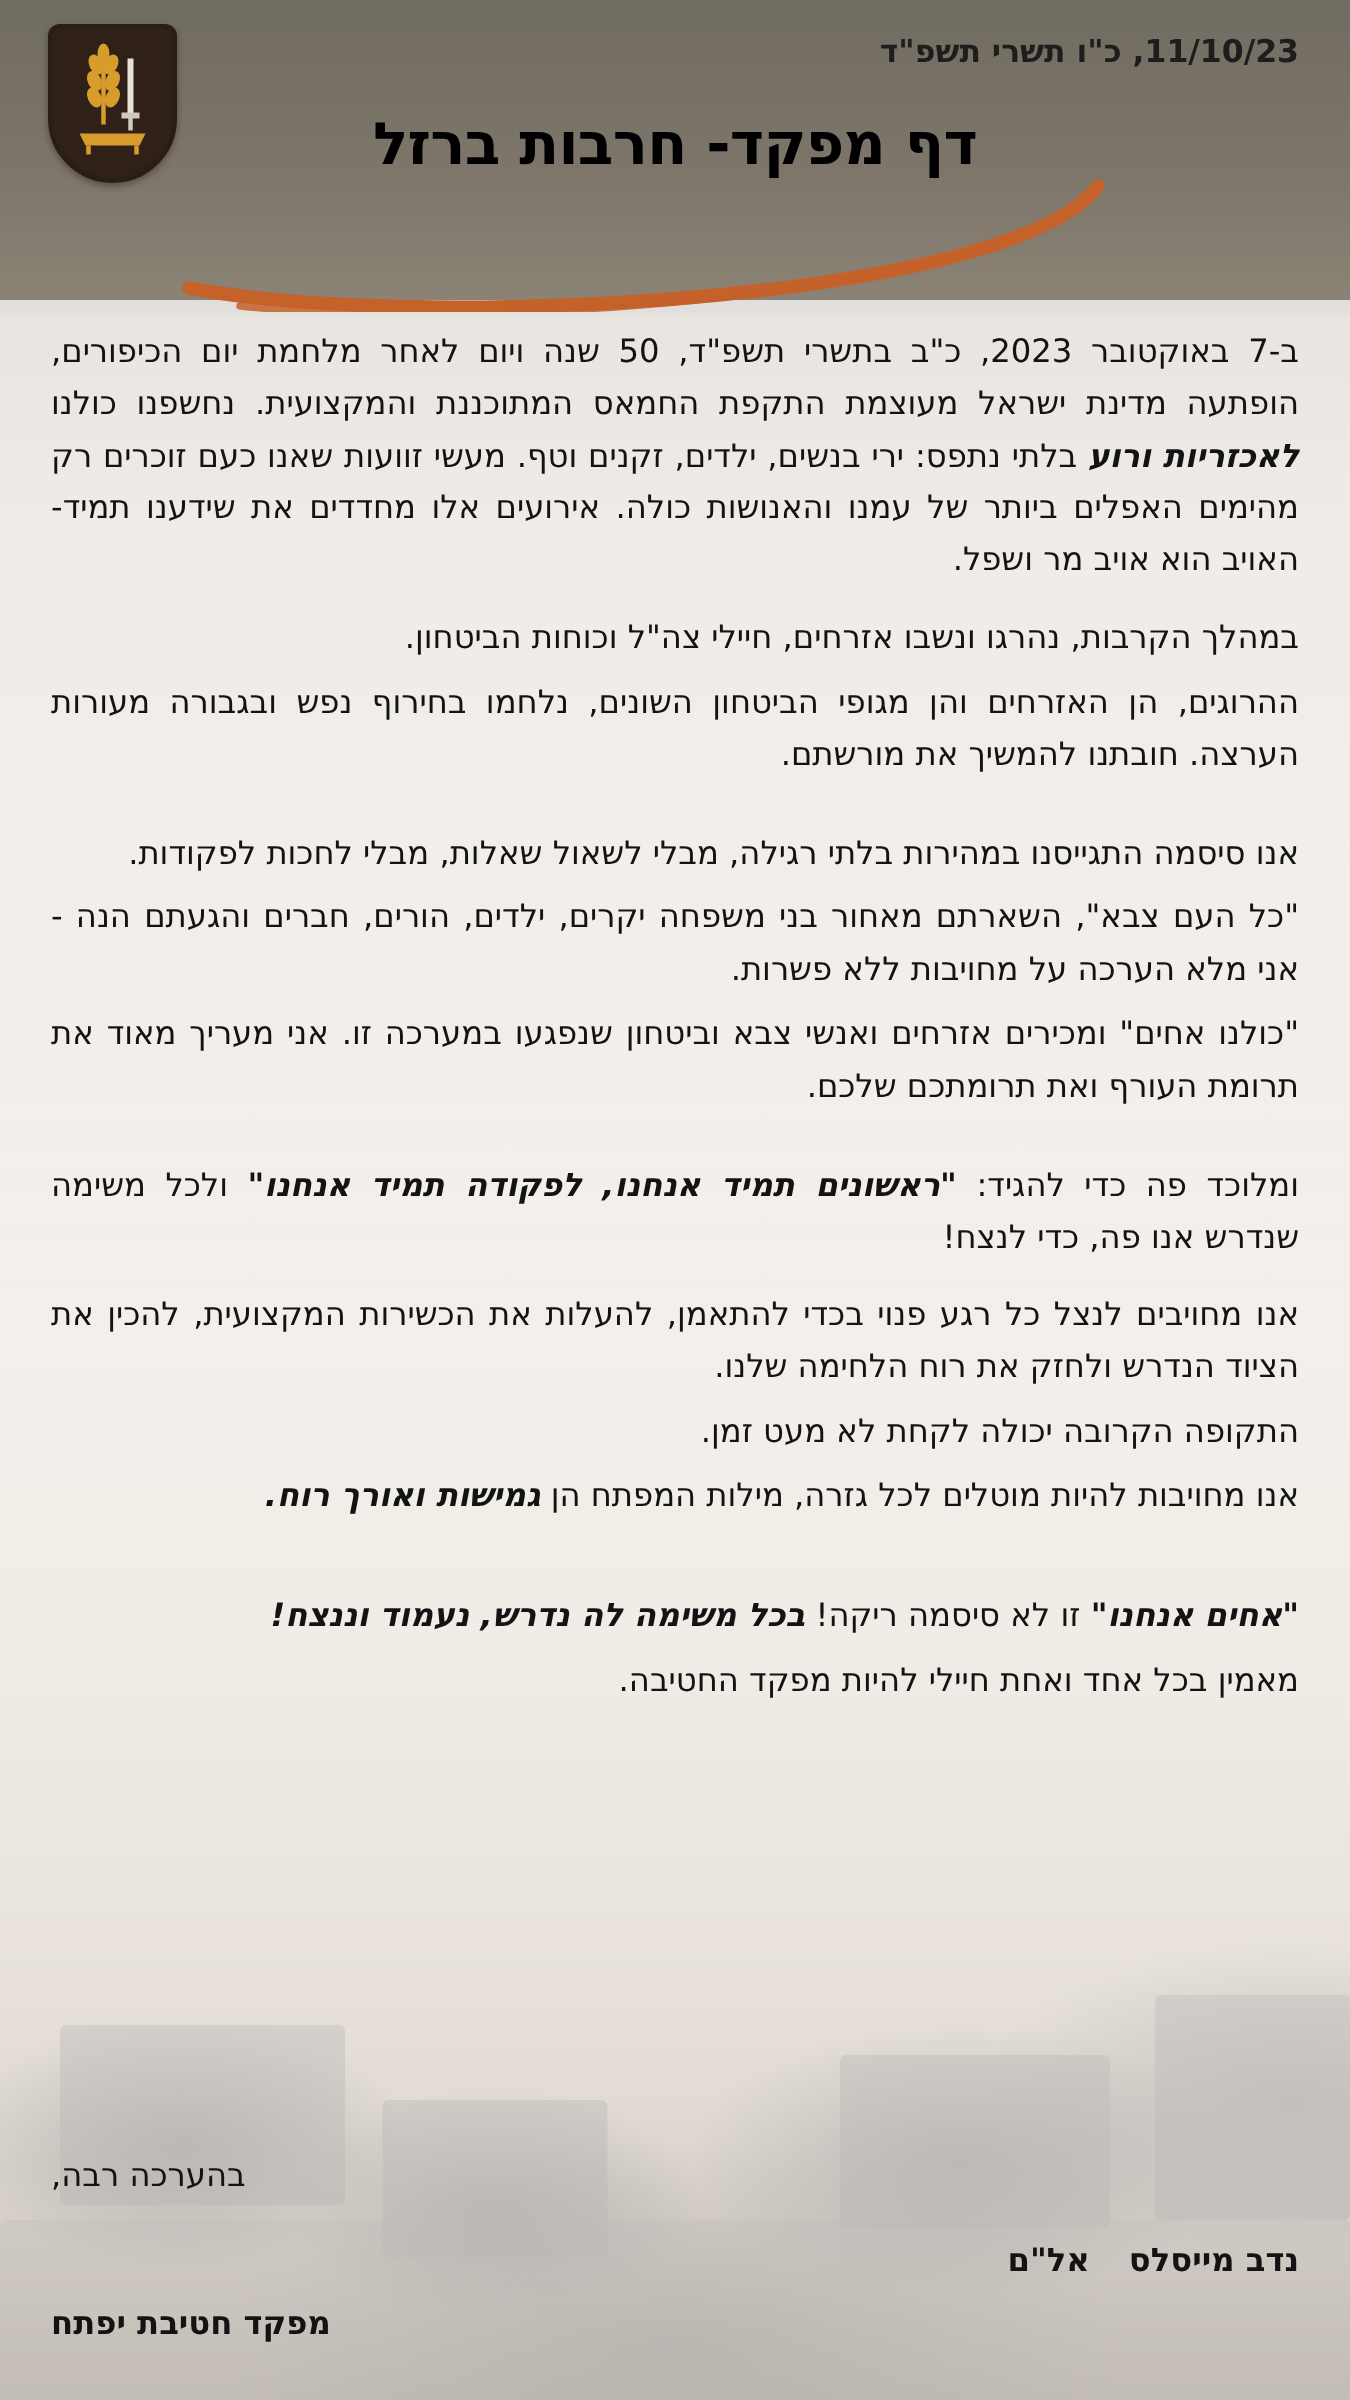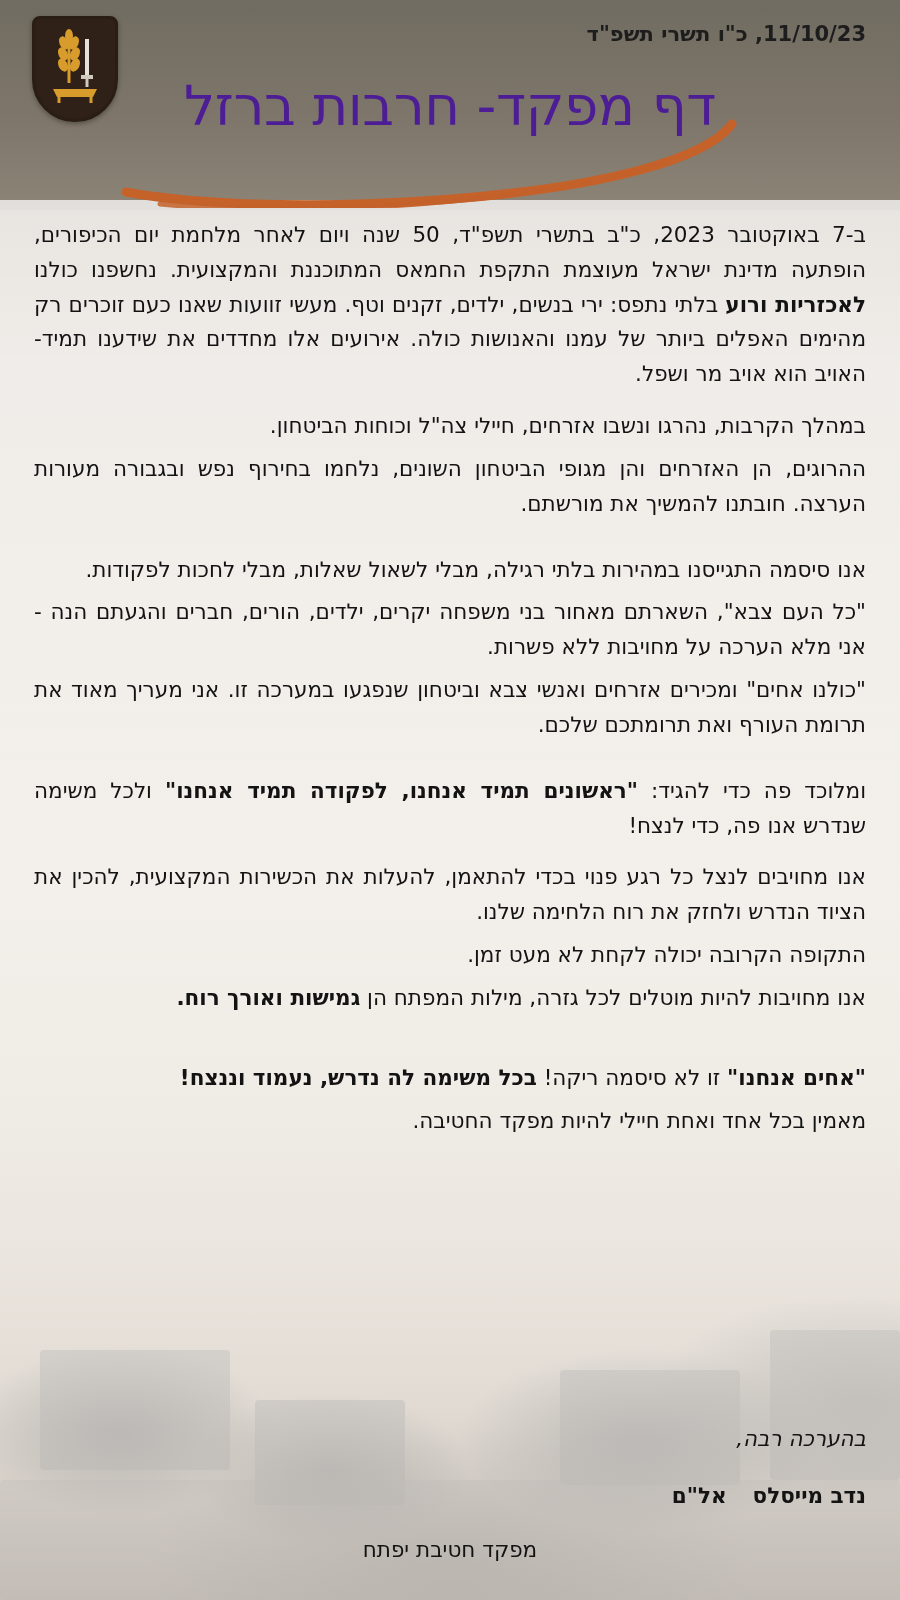--- a/index.html
+++ b/index.html
@@ -69,50 +69,50 @@
     box-shadow: 0 2px 5px rgba(0,0,0,.35);
   }
   .emblem svg { width: 64px; height: 84px; display:block; }
 
   .title-wrap {
     position: absolute; top: 74px; right: 0; left: 0; z-index: 6;
     text-align: center;
   }
   .title {
     display: inline-block;
-    font-size: 55px; font-weight: normal; color: #4c1d95;
+    font-size: 39px; font-weight: bold; color: #000000;
     letter-spacing: -0.5px;
     padding: 0 30px;
   }
   .swoosh { position: absolute; top: 118px; left: 120px; z-index: 5; width: 640px; height: 90px; }
 
   
   .body {
     position: absolute; top: 218px; left: 34px; right: 34px; z-index: 6;
     color: #131313;
     font-size: 21.5px;
     line-height: 1.62;
     text-align: justify;
     text-justify: inter-word;
   }
   .body p { margin: 0 0 17px 0; }
   .body p.tight { margin-bottom: 8px; }
-  .body b { font-weight: bold; }
+  .body b { font-weight: bold; font-style: italic; }
   .gap { height: 14px; }
 
   .sig {
     position: absolute; left: 34px; right: 34px; bottom: 34px; z-index: 6;
     color: #131313; font-size: 21.5px; line-height: 1.55;
   }
-  .sig .thanks { text-align: right; margin-bottom: 24px; font-style: italic; }
+  .sig .thanks { text-align: left; margin-bottom: 24px; }
   .sig .name-line {
     font-weight: bold; text-align: left;
     display: flex; justify-content: flex-start; gap: 26px;
   }
-  .sig .role { font-weight: normal; text-align: center; margin-top: 20px; }
+  .sig .role { font-weight: bold; text-align: left; margin-top: 8px; }
 </style>
 </head>
 <body>
 
 <div class="page">
 
   <div class="bg"></div>
   <div class="bg-dark-top"></div>
   <div class="bg-vehicle-shapes">
     <div style="left:40px;  top:1350px; width:190px; height:120px;"></div>

